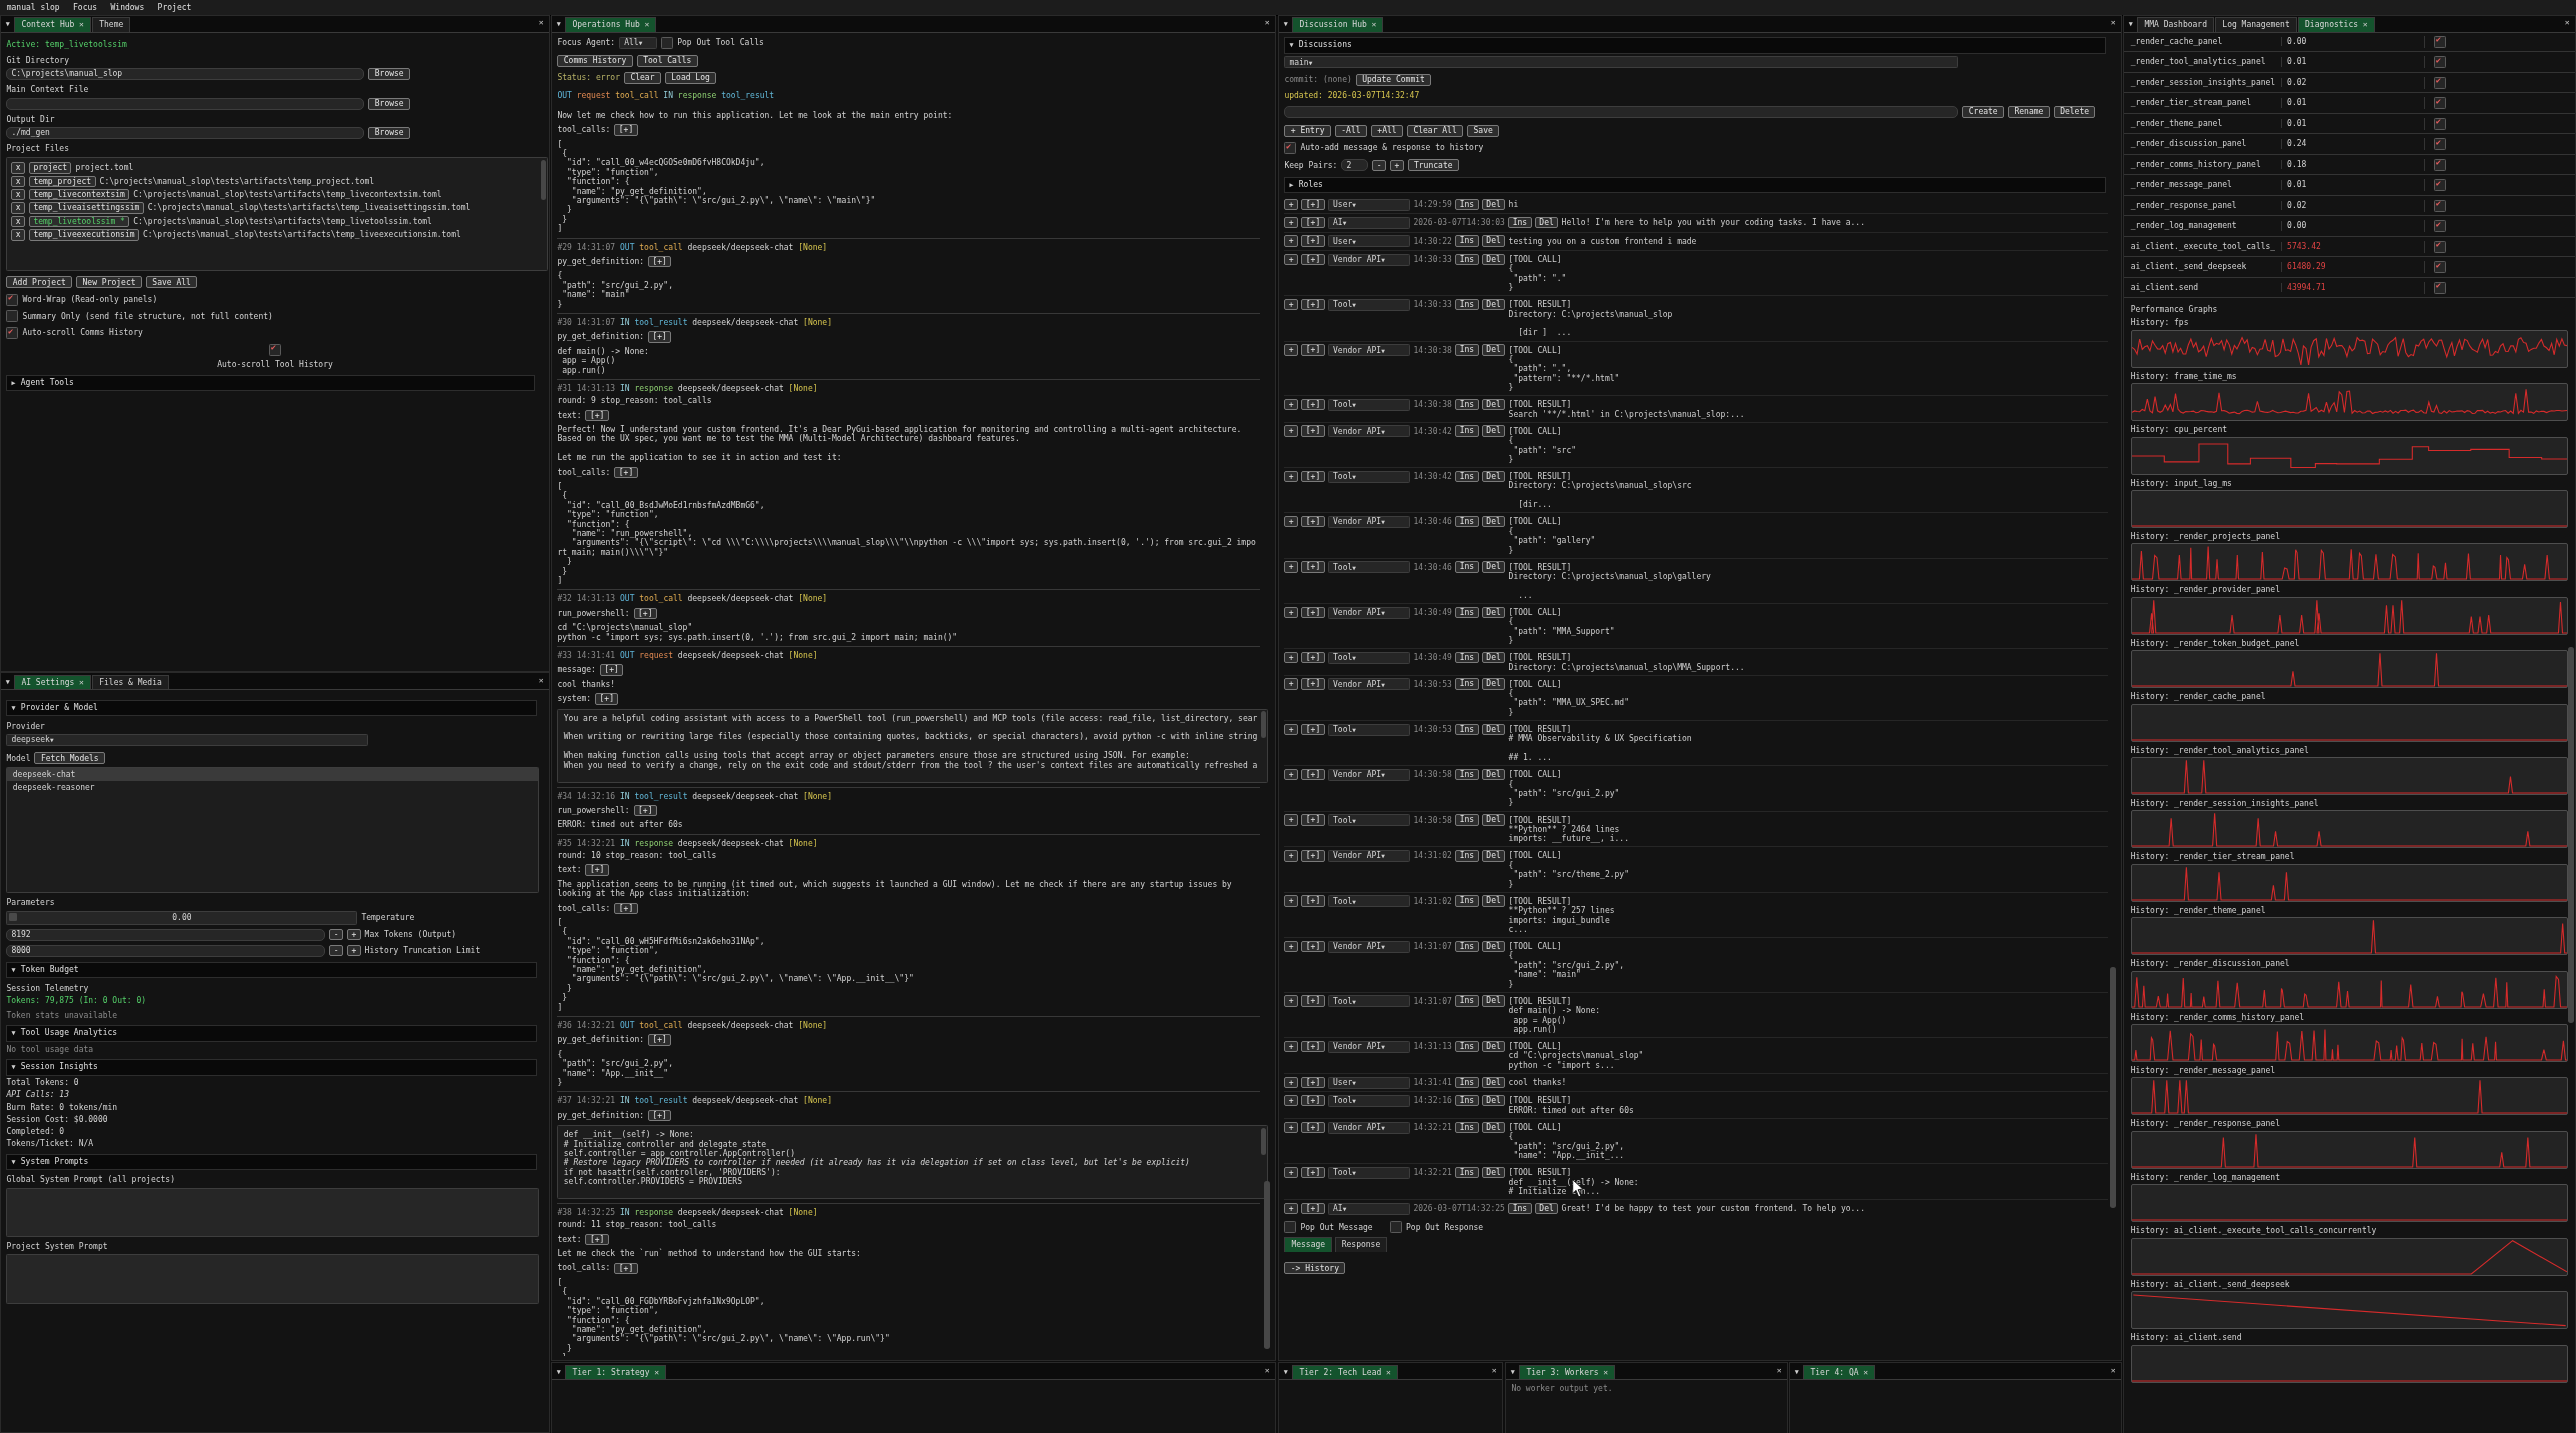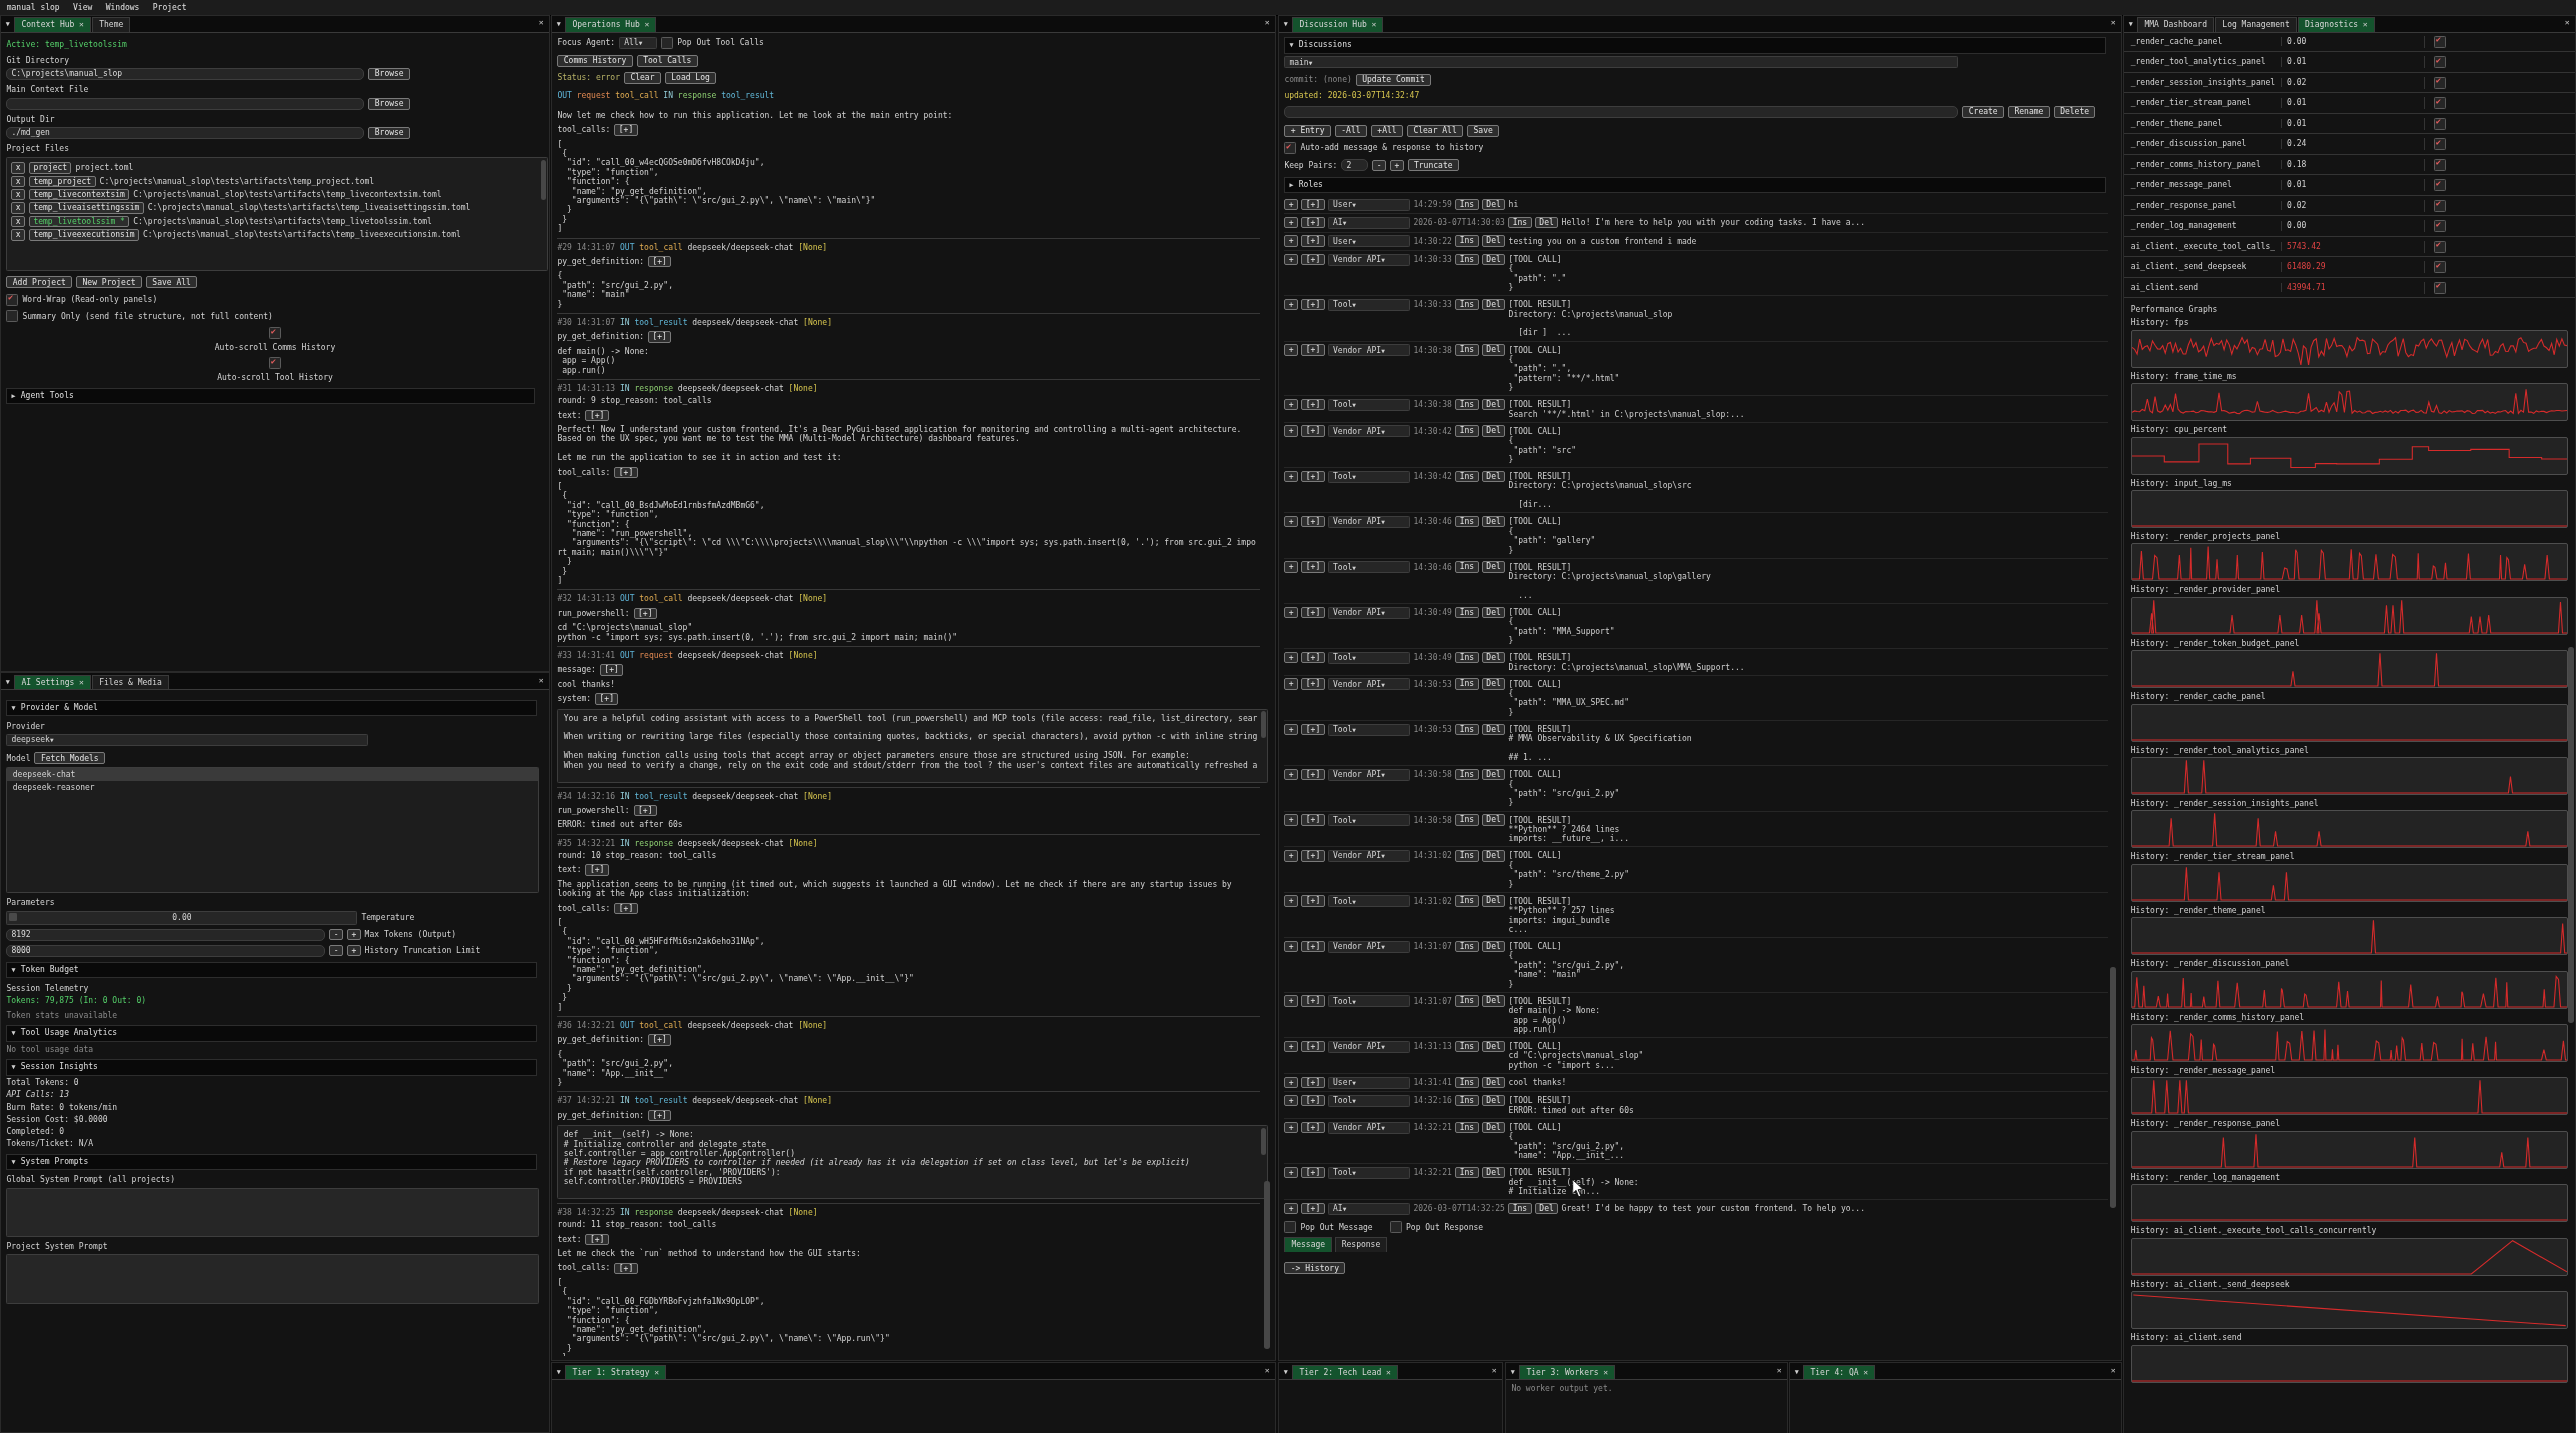--- a/index.html
+++ b/index.html
@@ -46,21 +46,21 @@
   .dmsg{flex:1;color:#cfcfcf;}
   .slider{background:#262626;border:0.7px solid #3d3d3d;height:12px;position:relative;border-radius:1.3px;}
   .slider .grab{position:absolute;left:1.3px;top:1.3px;width:8px;height:8px;background:#4a4a4a;border-radius:1.3px;}
   .slider .val{position:absolute;left:0;right:0;text-align:center;top:1.3px;}
 </style>
 </head>
 <body>
 
 <div class="menubar" id="menubar">
     <div class="mi">manual slop</div>
-    <div class="mi">View</div>
+    <div class="mi">Focus</div>
     <div class="mi">Windows</div>
     <div class="mi">Project</div>
   </div>
 
 <div class="panel" style="left:0;top:14.8px;width:550px;height:657px;">
   <div class="tabbar" id="ctx-tabbar">
       <div class="warr">▼</div>
       <div class="tab active"><span>Context Hub</span><span class="tx">✕</span></div>
       <div class="tab"><span>Theme</span></div>
       <div class="bar-x">✕</div>
@@ -122,21 +122,21 @@
         <div class="btn">Save All</div>
       </div>
       <div class="row" style="margin: 4.7px 0px;">
         <div class="cb on"></div>
         <div>Word-Wrap (Read-only panels)</div>
       </div>
       <div class="row" style="margin: 4.7px 0px;">
         <div class="cb"></div>
         <div>Summary Only (send file structure, not full content)</div>
       </div>
-      <div class="row" style="margin: 4.7px 0px; flex-direction: column;">
+      <div class="row" style="margin: 4.7px 0px;">
         <div class="cb on"></div>
         <div>Auto-scroll Comms History</div>
       </div>
       <div class="row" style="margin: 4.7px 0px; flex-direction: column;">
         <div class="cb on"></div>
         <div>Auto-scroll Tool History</div>
       </div>
       <div class="chead" style="width: 529px; box-sizing: border-box;"><span class="ar">▶</span><span>Agent Tools</span></div>
     </div>
 </div>

